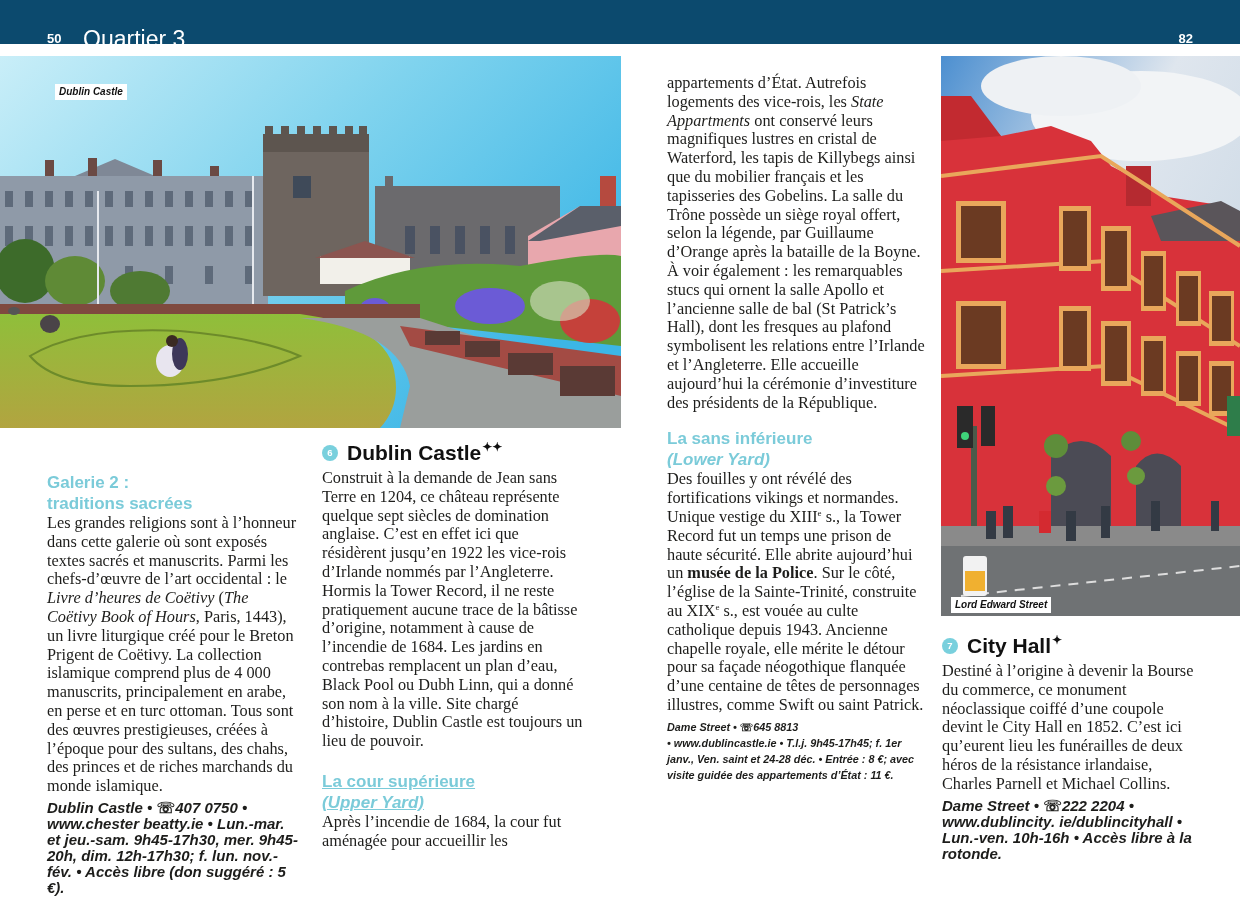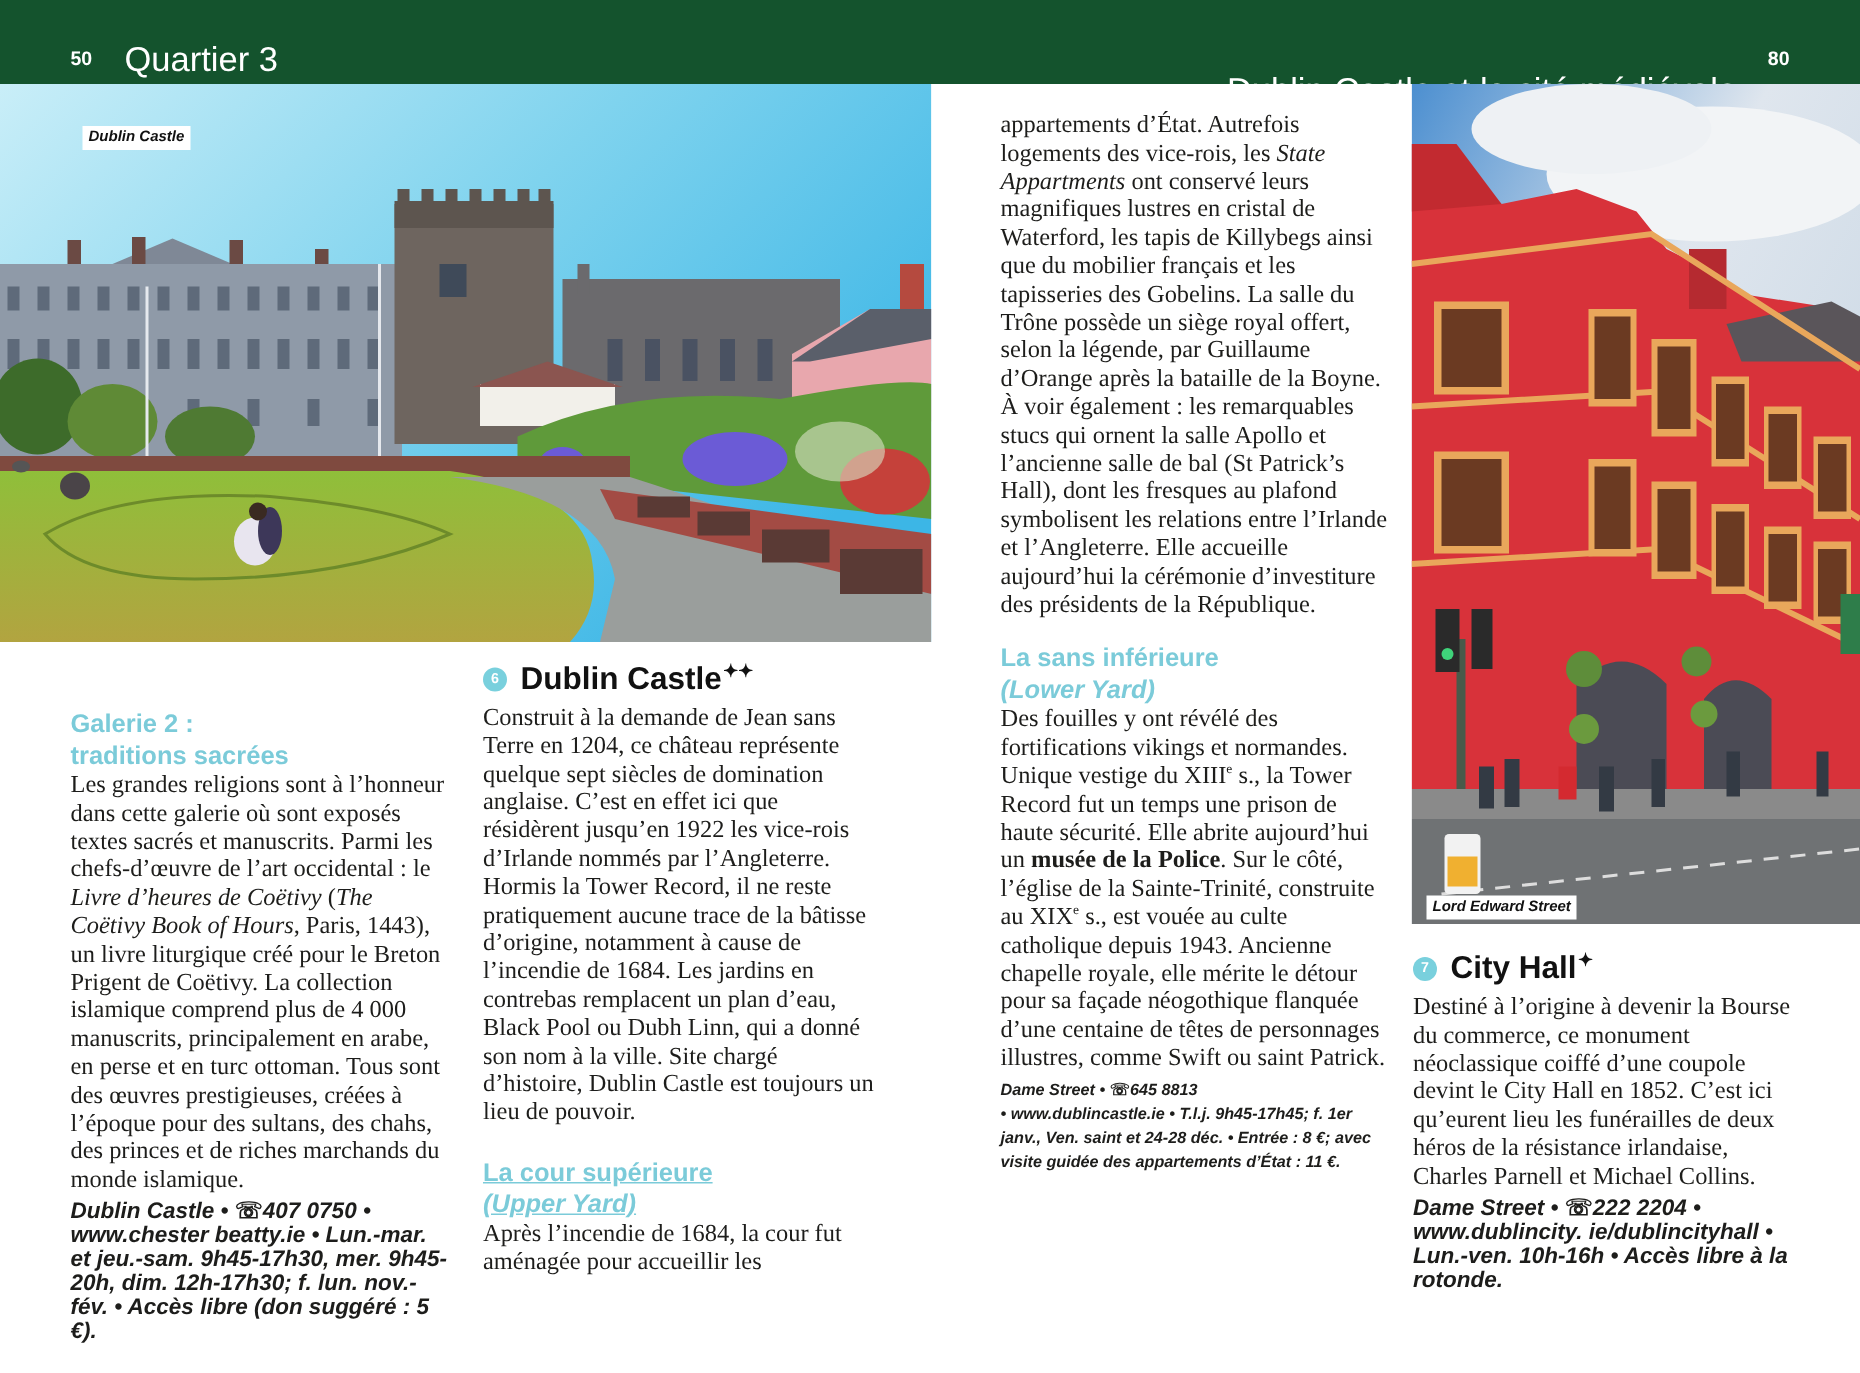--- a/index.html
+++ b/index.html
@@ -1,17 +1,17 @@
 <!DOCTYPE html>
 <html><head>
 <meta charset="utf-8">
 <style>
   html, body { margin:0; padding:0; }
   body { width:1240px; height:915px; background:#ffffff; position:relative; overflow:hidden; font-family:"DejaVu Serif", serif; color:#1d1d1b; }
-  .header { position:absolute; left:0; top:0; width:1240px; height:56px; background:#14532d; color:#ffffff; font-family:"Liberation Sans", sans-serif; }
+  .header { position:absolute; left:0; top:0; width:1240px; height:44px; background:#0c4a6e; color:#ffffff; font-family:"Liberation Sans", sans-serif; }
   .header .pnum { position:absolute; top:31px; font-size:13px; font-weight:bold; }
   .header .ptitle { position:absolute; top:26px; font-size:23px; }
   .photo { position:absolute; overflow:hidden; }
   .caption { position:absolute; background:#ffffff; color:#111; font-family:"Liberation Sans", sans-serif; font-style:italic; font-weight:bold; font-size:10px; padding:2px 4px; line-height:12px; }
   .col { position:absolute; }
   .body-text { font-family:"Liberation Serif", serif; font-size:16.3px; line-height:18.8px; color:#1d1d1b; margin:0; }
   .sub { font-family:"Liberation Sans", sans-serif; font-weight:bold; color:#7bcbd9; font-size:17px; line-height:21px; margin:0; }
   .sub i { font-style:italic; }
   .info { font-family:"Liberation Sans", sans-serif; font-style:italic; font-weight:bold; font-size:15px; line-height:16px; color:#1d1d1b; margin:4px 0 0 0; }
   .h2 { font-family:"Liberation Sans", sans-serif; font-weight:bold; font-size:21px; line-height:24px; margin:0 0 4px 0; display:flex; align-items:center; color:#111; }
@@ -20,21 +20,21 @@
   .phone { font-style:normal; }
   sup { font-size:9px; line-height:0; }
 </style>
 </head>
 <body>
 
 <div class="header">
   <span class="pnum" style="left:47px;">50</span>
   <span class="ptitle" style="left:83px;">Quartier 3</span>
   <span class="ptitle" style="right:82px;margin-top:21px;">Dublin Castle et la cité médiévale</span>
-  <span class="pnum" style="right:47px;">80</span>
+  <span class="pnum" style="right:47px;">82</span>
 </div>
 
 <div class="photo" style="left:0;top:56px;width:621px;height:372px;">
   <svg width="621" height="372" viewBox="0 0 621 372">
     <defs>
       <linearGradient id="sky1" x1="0" y1="0" x2="1" y2="0.6">
         <stop offset="0" stop-color="#c9eef8"></stop>
         <stop offset="0.5" stop-color="#7fd3ee"></stop>
         <stop offset="1" stop-color="#3cb6e6"></stop>
       </linearGradient>

